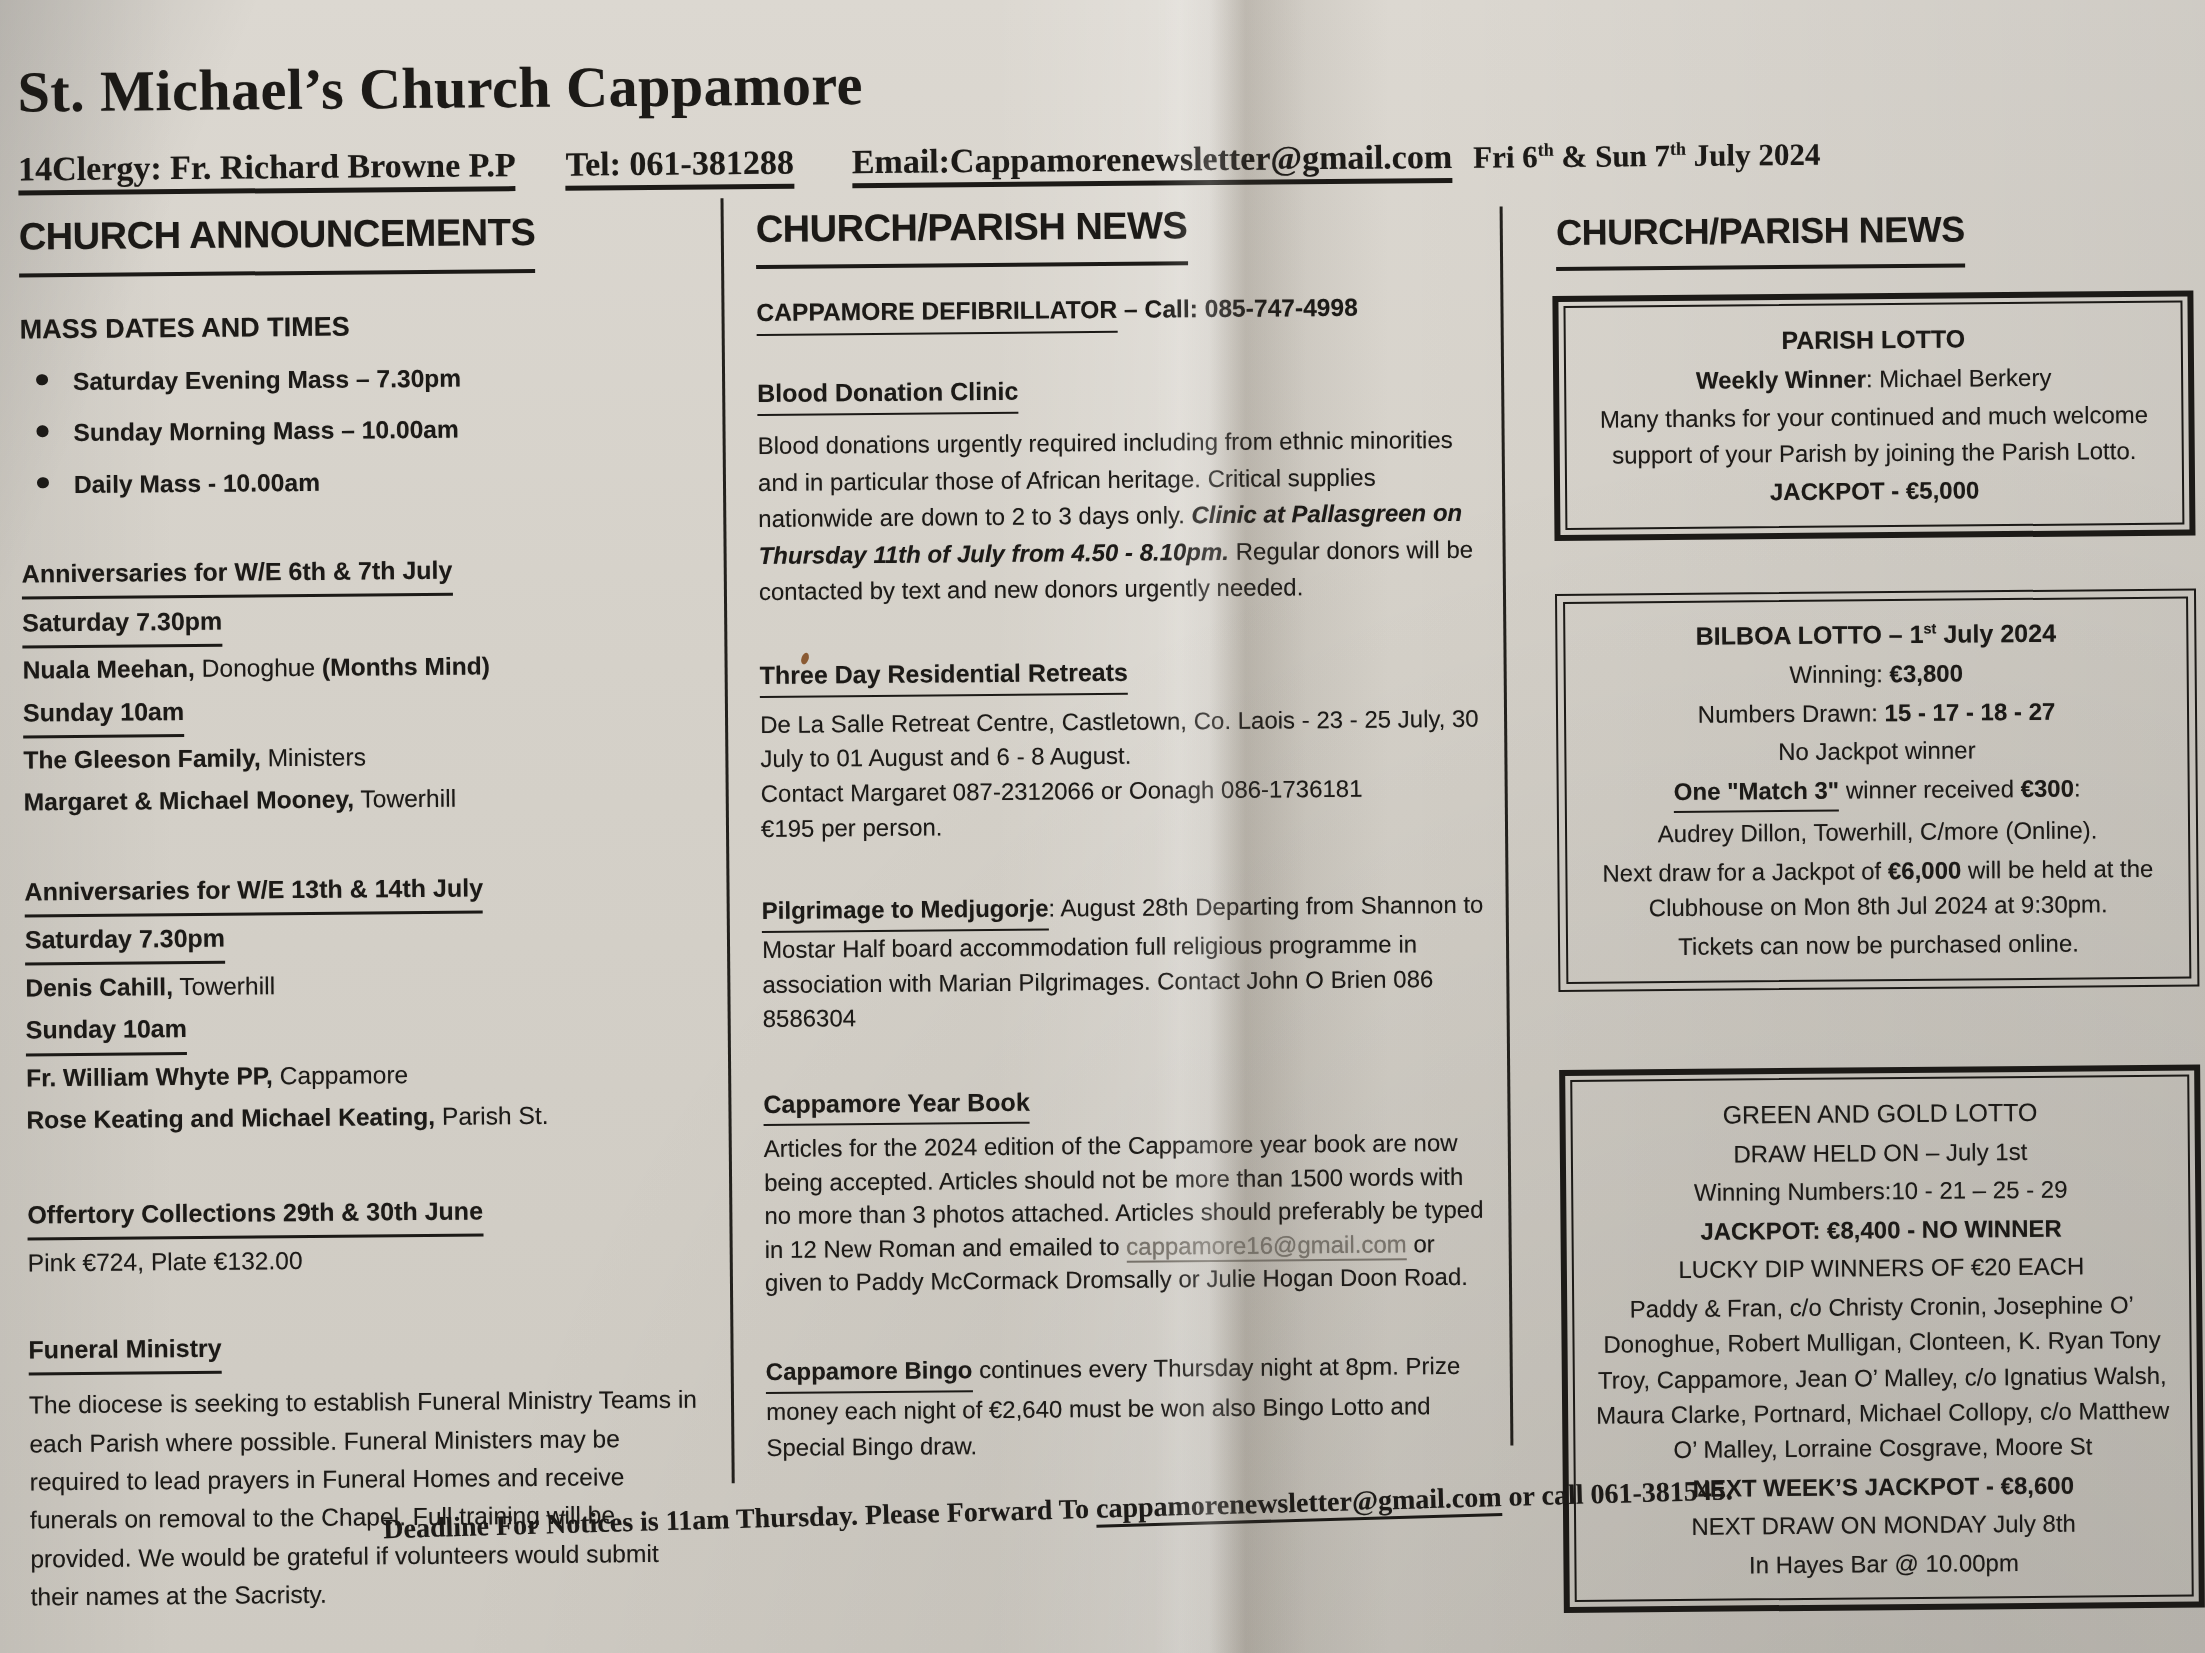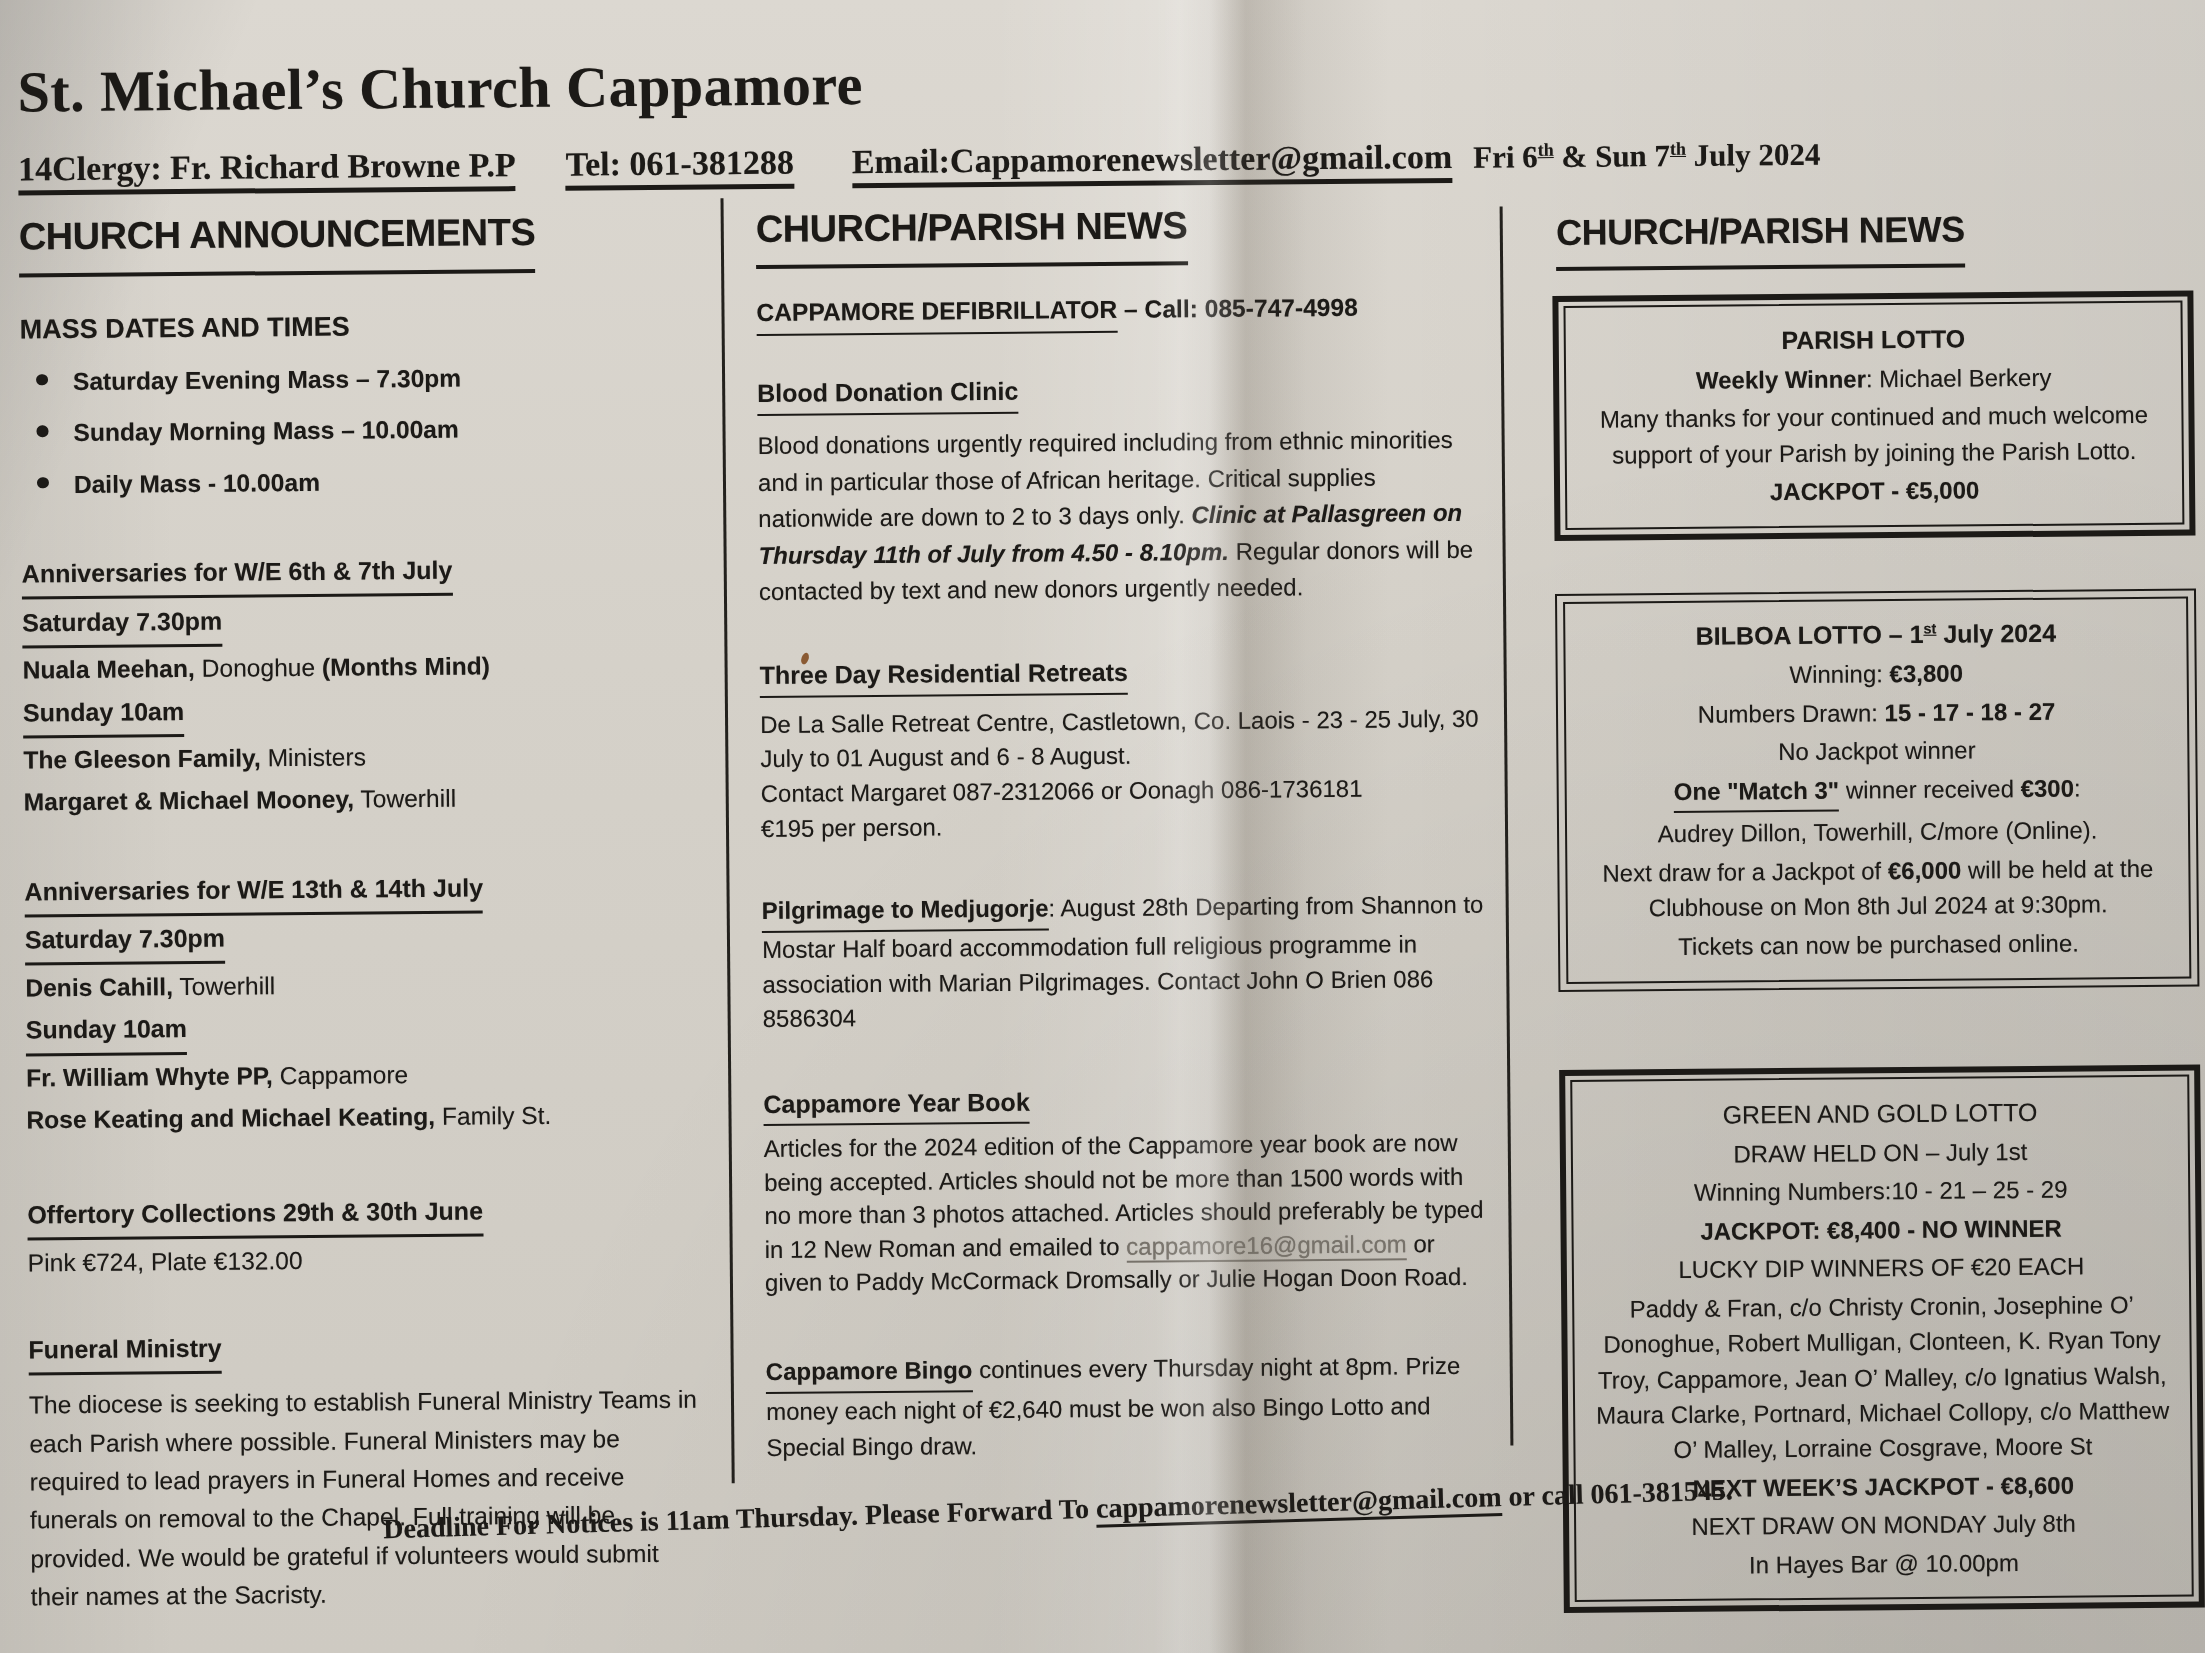--- a/index.html
+++ b/index.html
@@ -9,21 +9,21 @@
       radial-gradient(ellipse at 85% 115%, rgba(0,0,0,0.10), rgba(0,0,0,0) 55%),
       linear-gradient(113deg, rgba(0,0,0,0.12) 0%, rgba(0,0,0,0) 9%),
       linear-gradient(90deg, rgba(0,0,0,0.06) 0%, rgba(0,0,0,0) 8%, rgba(0,0,0,0) 45%, rgba(255,255,255,0.20) 53.5%, rgba(96,88,76,0.15) 56.5%, rgba(0,0,0,0) 63%, rgba(0,0,0,0.06) 100%),
       linear-gradient(180deg, #dcd8d1 0%, #d5d1c9 40%, #cecac2 100%);
     font-family:"Liberation Sans", sans-serif;
     color:#1c1a17;
   }
   .sheet{position:absolute;inset:0;transform:rotate(-0.5deg);text-shadow:0 0 0.8px rgba(28,26,23,0.35);}
   .b{font-weight:700;}
   .bi{font-weight:700;font-style:italic;}
-  .sup{font-size:0.58em;vertical-align:super;text-decoration:underline;}
+  .sup{font-size:0.58em;vertical-align:super;}
   .u10{display:inline-block;border-bottom:5.5px solid currentColor;padding-bottom:2.2px;}
   .u8{display:inline-block;border-bottom:4.4px solid currentColor;padding-bottom:6.6px;}
   .u6{display:inline-block;border-bottom:3.3px solid currentColor;padding-bottom:3.3px;}
   .u5{display:inline-block;border-bottom:2.7px solid currentColor;padding-bottom:2.2px;}
 
   
   .hdr{position:absolute;left:24px;top:49px;width:2166px;white-space:nowrap;}
   .title{font-family:"Liberation Serif",serif;font-weight:700;font-size:58px;letter-spacing:0.5px;}
   .hline{margin-top:25px;display:flex;align-items:baseline;font-family:"Liberation Serif",serif;font-weight:700;}
   .clergy,.tel,.email{font-size:34px;}
@@ -127,21 +127,21 @@
         <div class="ln"><span class="b">The Gleeson Family,</span><span> Ministers</span></div>
         <div class="ln"><span class="b">Margaret &amp; Michael Mooney,</span><span> Towerhill</span></div>
       </div>
 
       <div class="sec1">
         <div><span class="sh u6">Anniversaries for W/E 13th &amp; 14th July</span></div>
         <div class="ln"><span class="sh u6">Saturday 7.30pm</span></div>
         <div class="ln"><span class="b">Denis Cahill,</span><span> Towerhill</span></div>
         <div class="ln"><span class="sh u6">Sunday 10am</span></div>
         <div class="ln"><span class="b">Fr. William Whyte PP,</span><span> Cappamore</span></div>
-        <div class="ln"><span class="b">Rose Keating and Michael Keating,</span><span> Family St.</span></div>
+        <div class="ln"><span class="b">Rose Keating and Michael Keating,</span><span> Parish St.</span></div>
       </div>
 
       <div class="sec1 off">
         <div><span class="sh u6">Offertory Collections 29th &amp; 30th June</span></div>
         <div class="ln">Pink €724, Plate €132.00</div>
       </div>
 
       <div class="sec1 fun">
         <div><span class="sh u6">Funeral Ministry</span></div>
         <div class="body">The diocese is seeking to establish Funeral Ministry Teams in each Parish where possible.  Funeral Ministers may be required to lead prayers in Funeral Homes and receive funerals on removal to the Chapel.  Full training will be provided.  We would be grateful if volunteers would submit their names at the Sacristy.</div>

